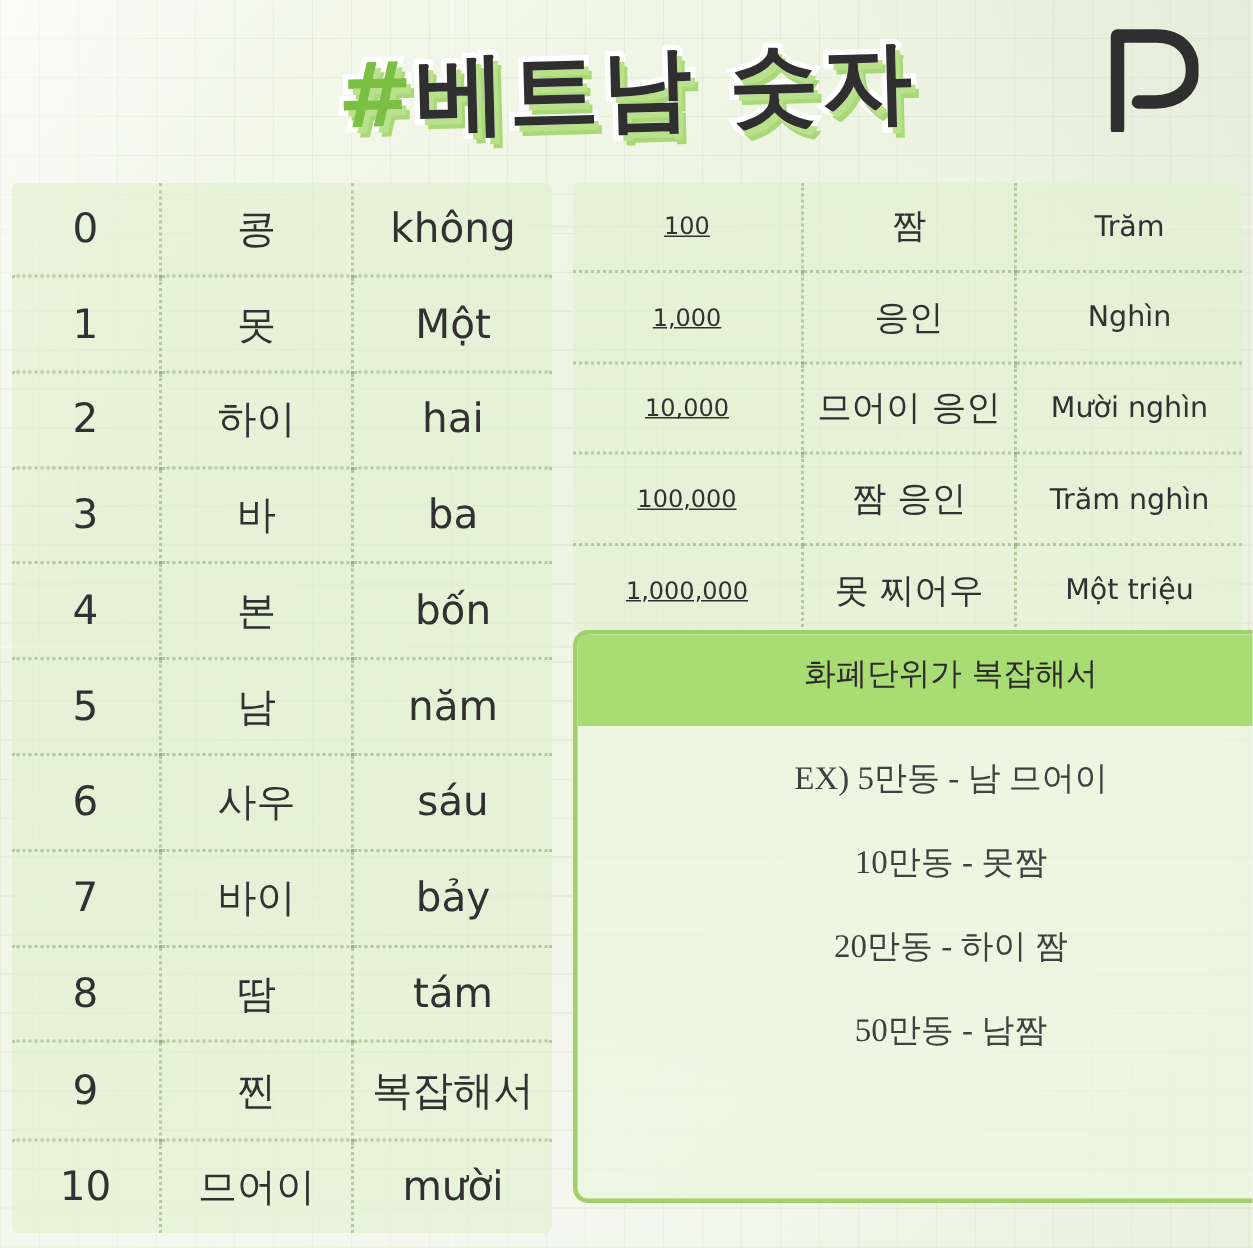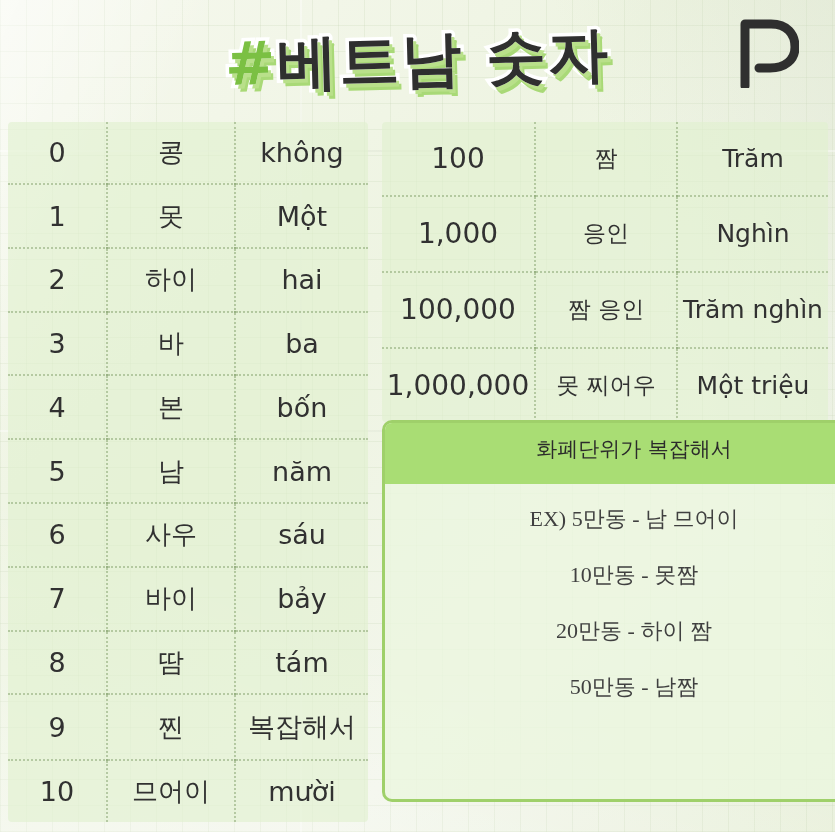--- a/index.html
+++ b/index.html
@@ -115,23 +115,23 @@
     border-bottom: 2px dotted rgba(120,150,95,0.45);
     border-right: 2px dotted rgba(120,150,95,0.45);
   }
   table.num-table tr:last-child td { border-bottom: none; }
   table.num-table td:last-child { border-right: none; }
 
   .col-left td.c-num { width: 96px; font-size: 27px; }
   .col-left td.c-kr  { width: 124px; font-size: 26px; }
   .col-left td.c-vn  { font-size: 27px; }
 
-  .col-right td.c-num { width: 150px; font-size: 28px; }
+  .col-right td.c-num { width: 150px; font-size: 16px; text-decoration: underline; }
   .col-right td.c-kr  { width: 138px; font-size: 23px; }
-  .col-right td.c-vn  { font-size: 25px; }
+  .col-right td.c-vn  { font-size: 19px; }
 
   
   .note {
     position: absolute;
     left: 382px;
     top: 420px;
     width: 504px;
     height: 382px;
     background: rgba(235, 246, 222, 0.8);
     border: 3px solid #9fd06a;
@@ -245,20 +245,25 @@
     <tbody>
       <tr>
         <td class="c-num">100</td>
         <td class="c-kr">짬</td>
         <td class="c-vn">Trăm</td>
       </tr>
       <tr>
         <td class="c-num">1,000</td>
         <td class="c-kr">응인</td>
         <td class="c-vn">Nghìn</td>
+      </tr>
+      <tr>
+        <td class="c-num">10,000</td>
+        <td class="c-kr">므어이 응인</td>
+        <td class="c-vn">Mười nghìn</td>
       </tr>
       <tr>
         <td class="c-num">100,000</td>
         <td class="c-kr">짬 응인</td>
         <td class="c-vn">Trăm nghìn</td>
       </tr>
       <tr>
         <td class="c-num">1,000,000</td>
         <td class="c-kr">못 찌어우</td>
         <td class="c-vn">Một triệu</td>

